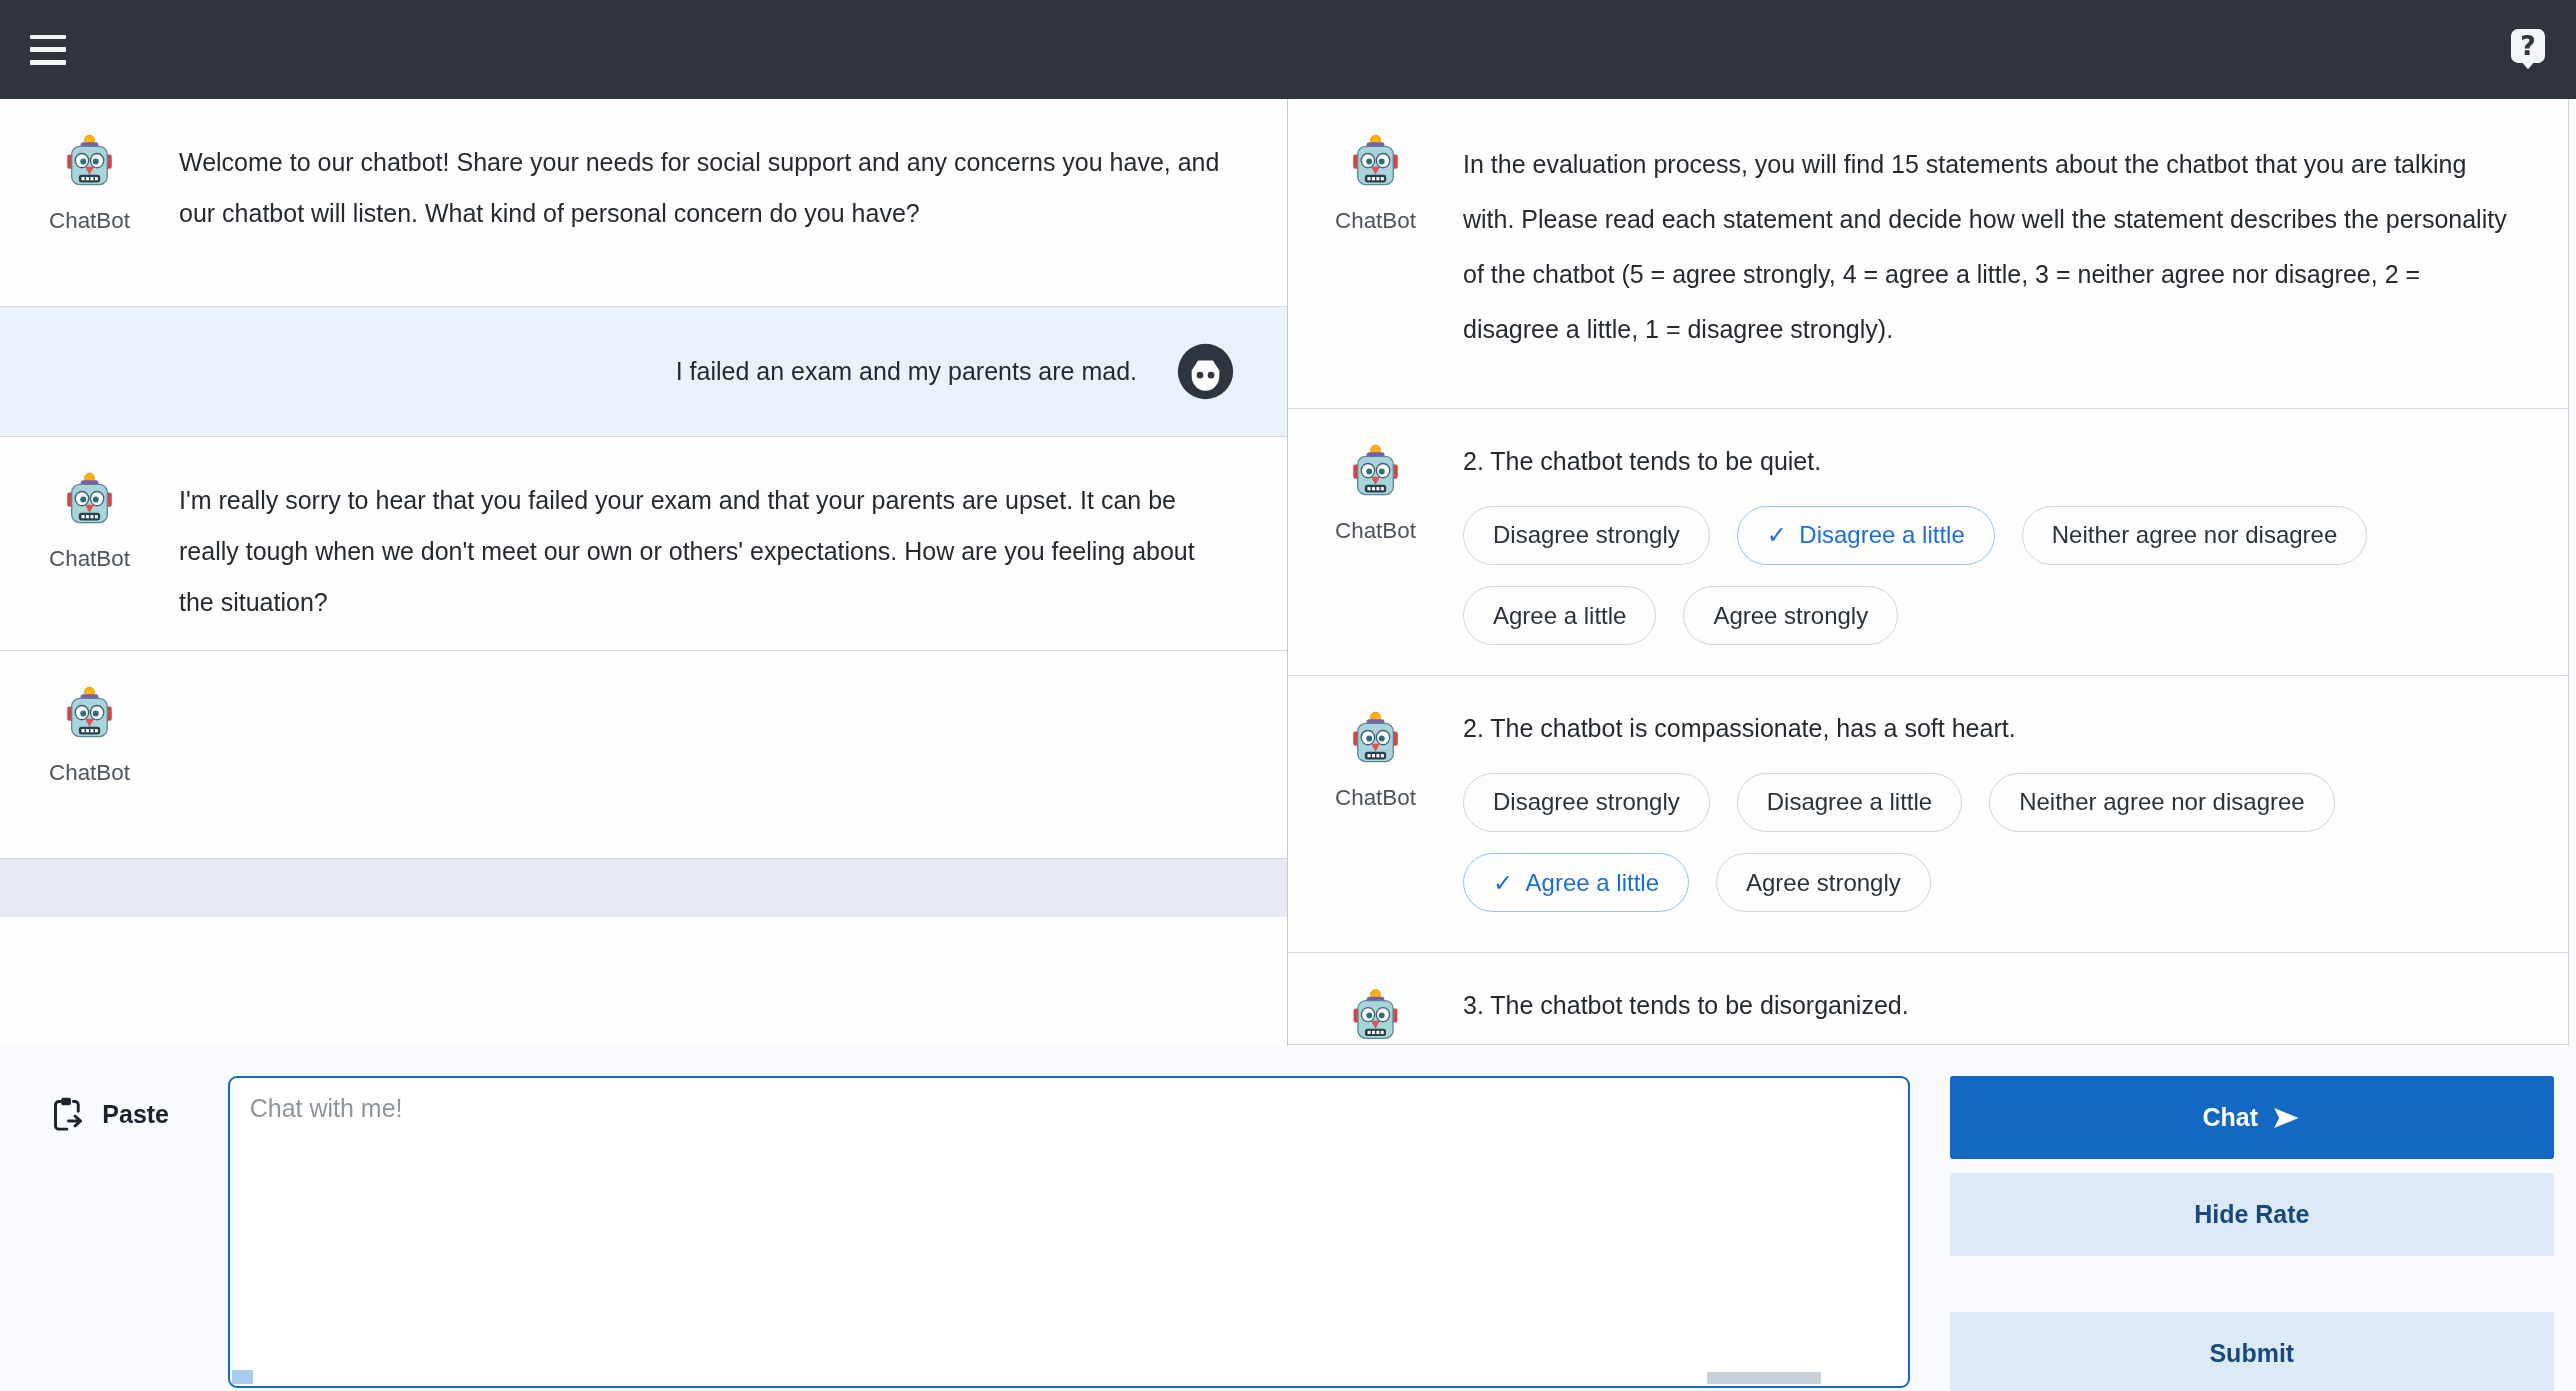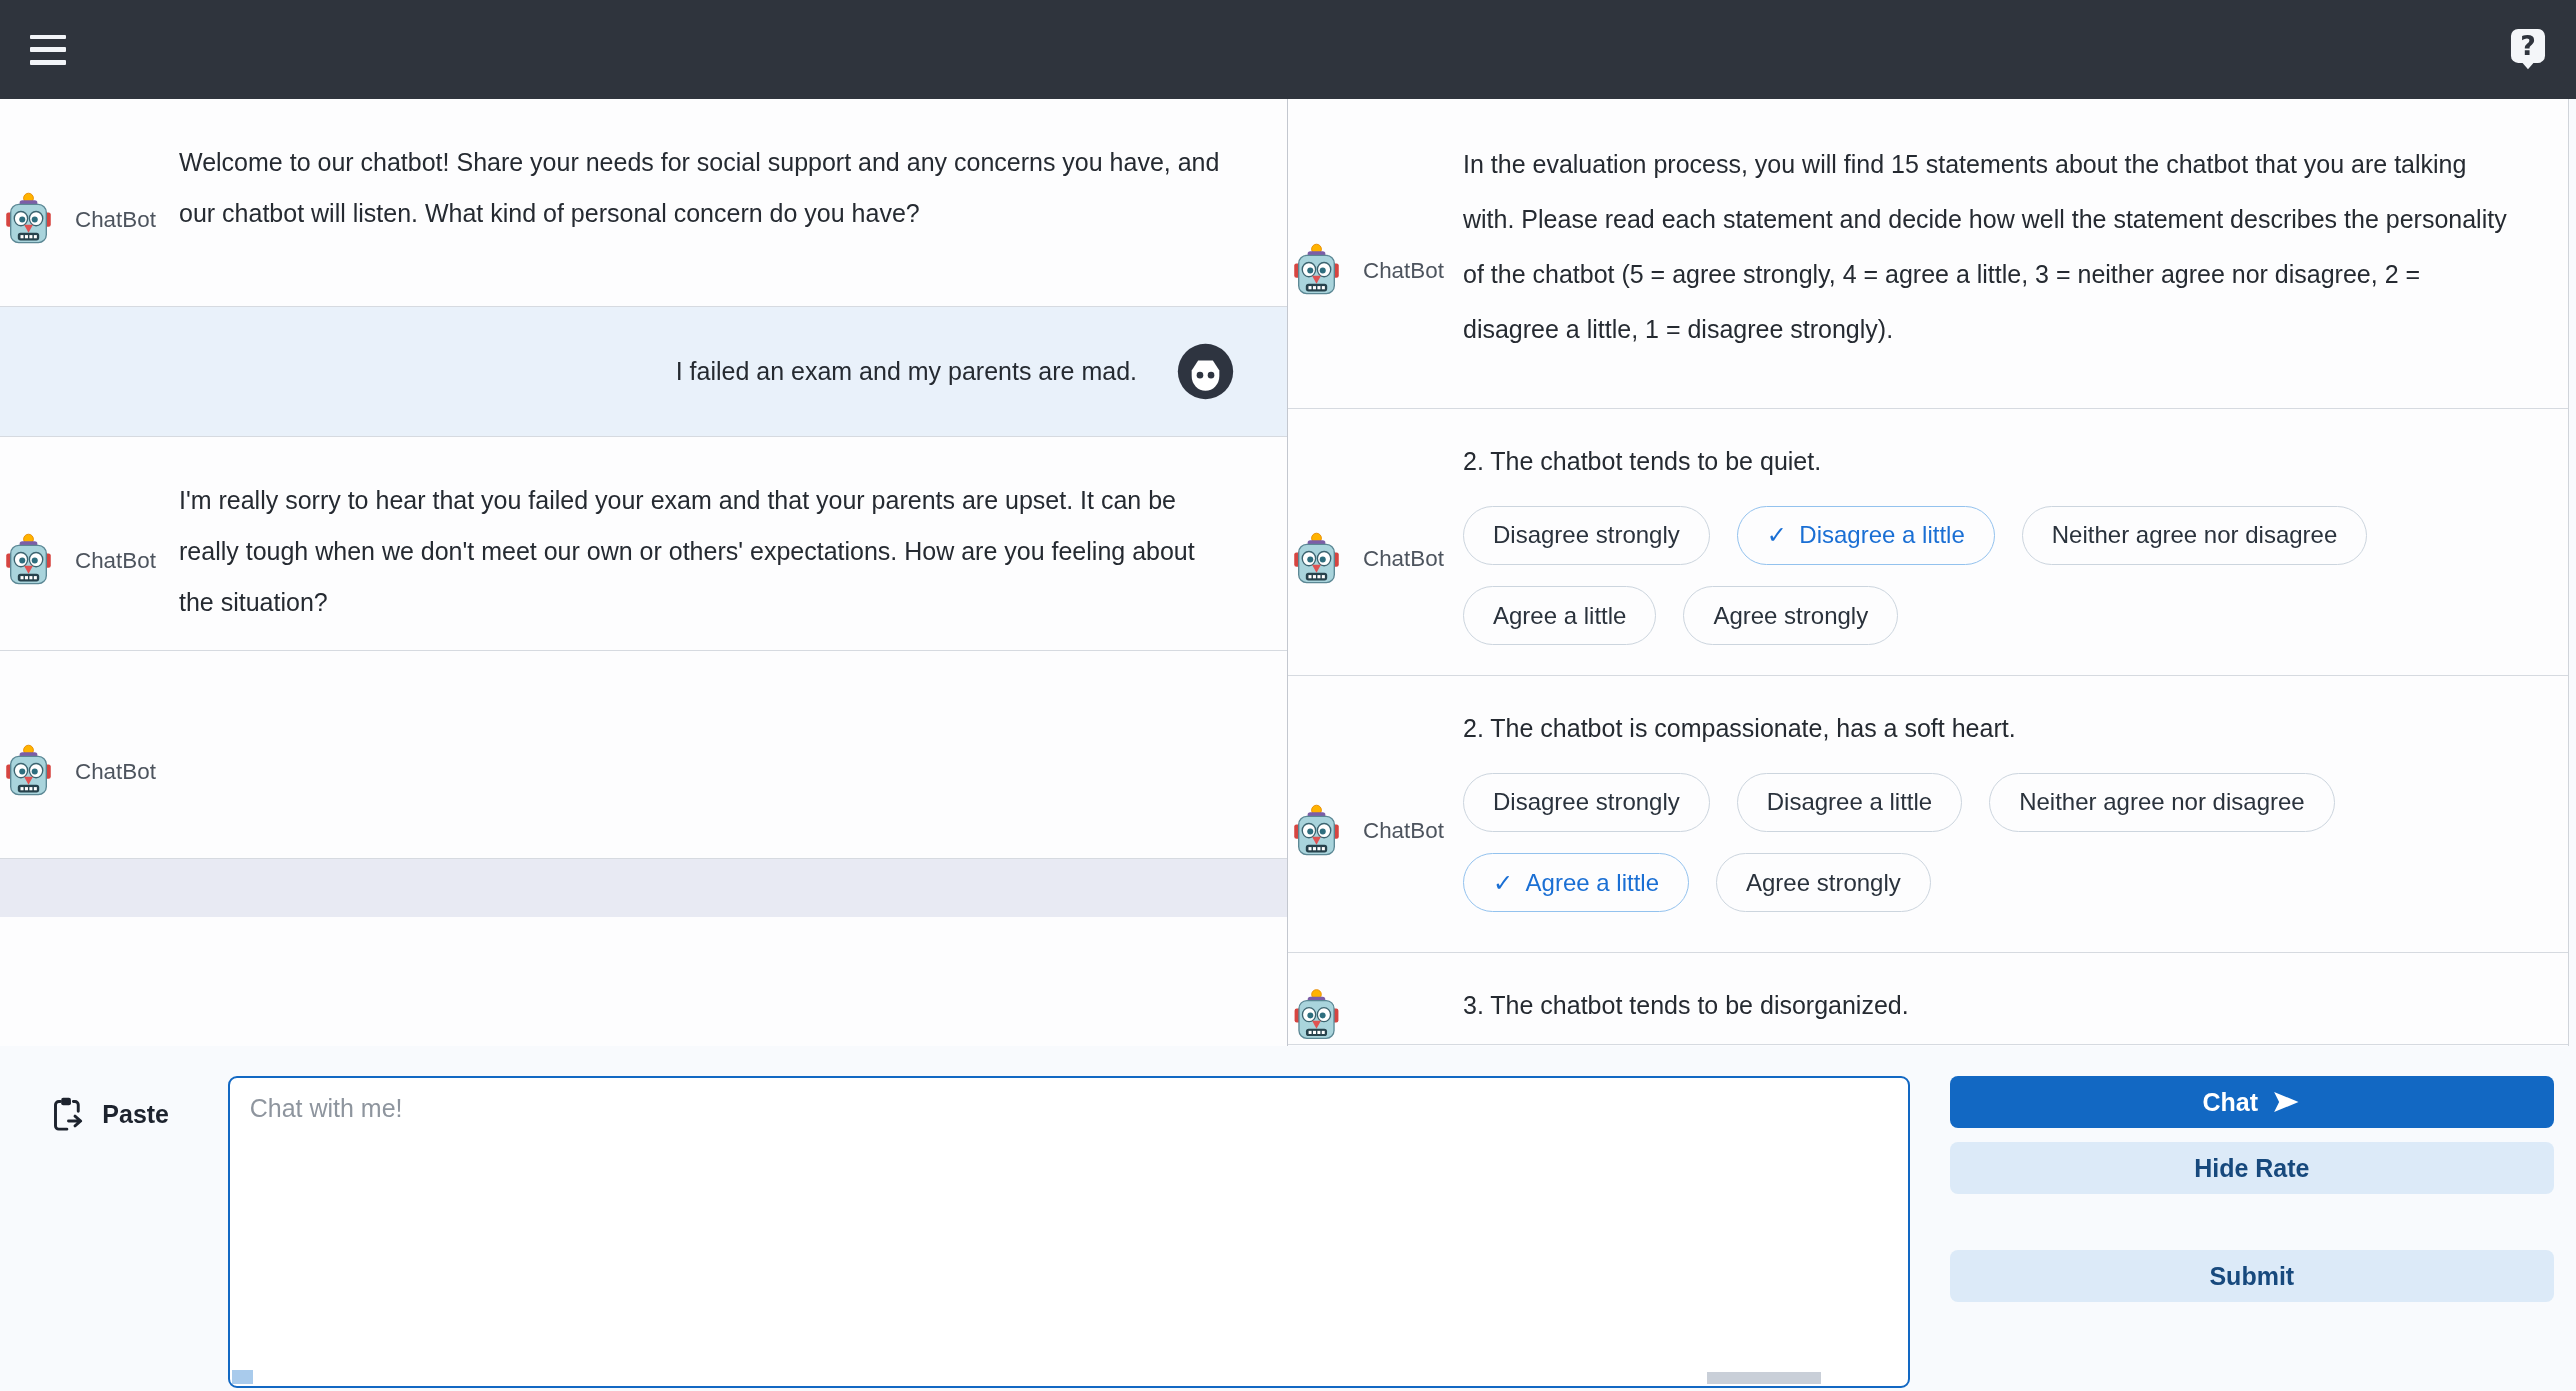--- a/index.html
+++ b/index.html
@@ -19,21 +19,21 @@
   .main { display:flex; height:947px; overflow:hidden; }
   .chat-panel { width:1288px; border-right:1.8px solid #c3c7cf; overflow:hidden; background:#fdfdfe; }
   .rate-panel { flex:1; border-right:1.8px solid #d0d4da; overflow:hidden; background:#fbfcfe; }
   .gutter { width:7.2px; background:#f8fafd; }
 
   .row { display:flex; border-bottom:1.8px solid #d6dae0; overflow:hidden; }
   .row.bot { background:#fdfdfe; padding:34px 0 0 0; }
   .row.user { background:#e9f1fa; align-items:center; justify-content:flex-end; padding:0 52px 0 0; }
   .row.partial { background:#e8eaf3; border-bottom:none; }
 
-  .avatar-col { width:179px; flex:0 0 179px; display:flex; flex-direction:row;
+  .avatar-col { width:179px; flex:0 0 179px; display:flex; flex-direction:column;
     align-items:center; gap:18px; }
   .rate-panel .avatar-col { width:175px; flex:0 0 175px; }
   .bot-emoji { width:57px; height:57px; }
   .bot-label { font-size:22.4px; color:#4d545e; }
   .user-avatar { width:59px; height:59px; margin-left:39px; }
 
   .msg { flex:1; font-size:25px; line-height:51px; padding-right:57px; padding-top:3.6px; }
   .user-msg { flex:0 1 auto; text-align:right; padding:0;margin-left:24px; }
 
   .rate-panel .msg { line-height:55px; }
@@ -57,21 +57,21 @@
   .chat-input { width:100%; height:100%; border:2.7px solid #1268c3; border-radius:9px;
     background:#ffffff; resize:none; font-size:25px; padding:16px 19.7px; color:#252a31;
     font-family:"Liberation Sans","DejaVu Sans",sans-serif; outline:none; }
   .chat-input::placeholder { color:#8e959e; }
   .corner-blue { position:absolute; left:3.6px; bottom:4.5px; width:21.5px; height:13.4px;
     background:#a9cbec; pointer-events:none; }
   .scroll-thumb { position:absolute; right:89px; bottom:4.5px; width:114px; height:11.6px;
     background:#c9cfd8; pointer-events:none; }
 
   .btn-col { margin-left:40px; width:604px; display:flex; flex-direction:column; }
-  .btn { width:100%; height:52px; border:none; border-radius:8px; font-size:25px;
+  .btn { width:100%; height:83px; border:none; border-radius:3px; font-size:25px;
     font-weight:bold; cursor:pointer; display:flex; align-items:center; justify-content:center;
     gap:13px; font-family:"Liberation Sans","DejaVu Sans",sans-serif; }
   .btn.primary { background:#1268c3; color:#ffffff; margin-bottom:14.3px; }
   .btn.light { background:#dceaf8; color:#17497d; }
   .btn.submit { margin-top:56px; }
 </style>
 </head>
 <body>
 
 <svg width="0" height="0" style="position:absolute" aria-hidden="true">

